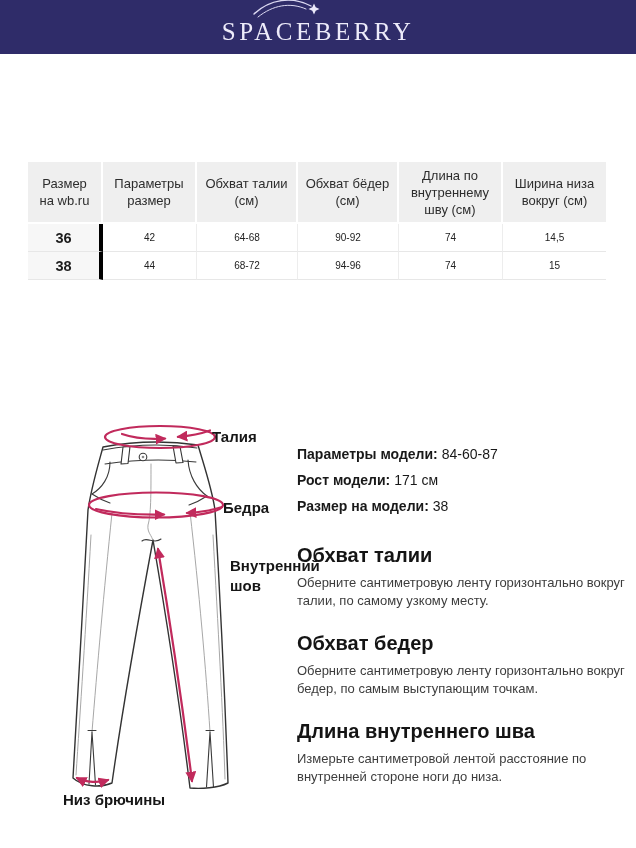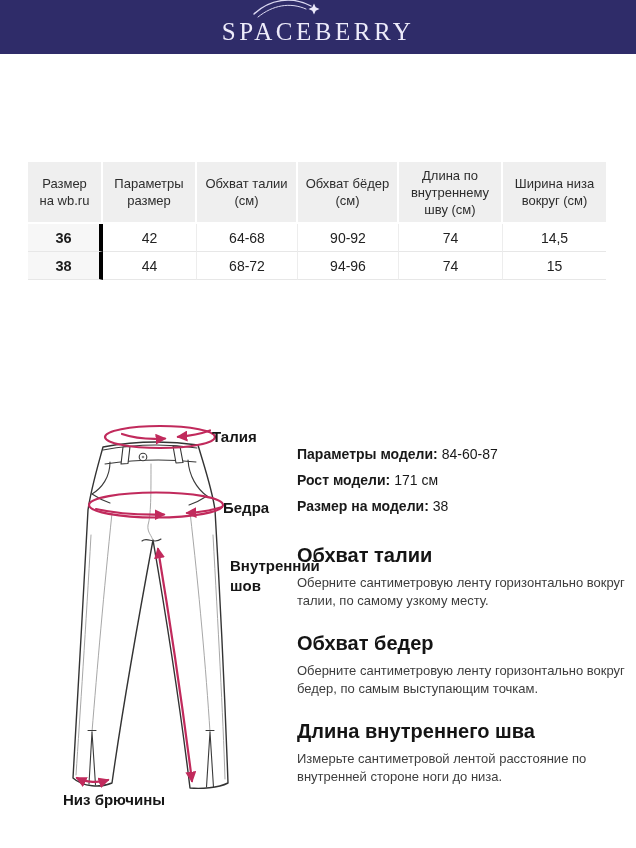--- a/index.html
+++ b/index.html
@@ -22,21 +22,21 @@
              color:#edebfa;font-weight:400;}
   .comet{position:absolute;left:28px;top:-15px;width:78px;height:32px;}
 
   
   .size-table{position:absolute;left:28px;top:162px;width:578px;border-collapse:separate;border-spacing:0;
               table-layout:fixed;}
   .size-table th{background:var(--table_header_bg);font-weight:400;font-size:13px;line-height:17px;
                  color:#2d2d2d;height:56px;padding:2px 6px;vertical-align:middle;text-align:center;
                  border-right:2px solid #fff;border-bottom:2px solid #fff;}
   .size-table th:last-child{border-right:none;}
-  .size-table td{background:#fff;font-size:14px;color:#222;height:27px;text-align:center;vertical-align:middle;
+  .size-table td{background:#fff;font-size:10px;color:#222;height:27px;text-align:center;vertical-align:middle;
                  border-right:1px solid #ededed;border-bottom:1px solid #e7e7e7;padding:0 4px;}
   .size-table td:last-child{border-right:none;}
   .size-table td.firstcol{background:var(--first_col_bg);font-weight:700;font-size:14.5px;color:#1c1c1c;
                  border-right:4px solid #000000;}
   .c1{width:75px}.c2{width:94px}.c3{width:101px}.c4{width:101px}.c5{width:104px}.c6{width:103px}
 
   
   .pants-svg{position:absolute;left:30px;top:415px;width:280px;height:420px;}
   .outline{fill:#fff;stroke:#333;stroke-width:1.4;stroke-linejoin:round;stroke-linecap:round;}
   .detail{fill:none;stroke:#3a3a3a;stroke-width:1.1;stroke-linecap:round;}

